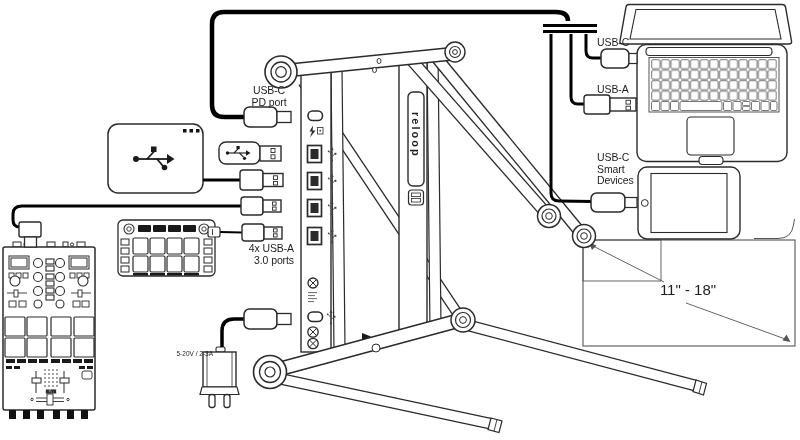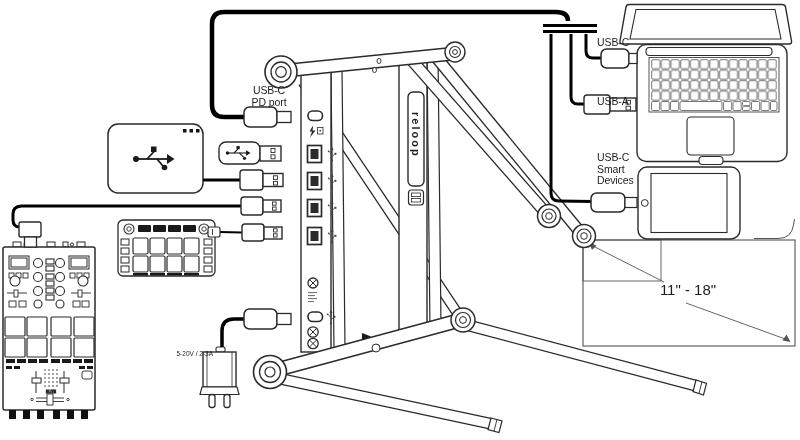--- a/index.html
+++ b/index.html
@@ -478,27 +478,31 @@
       <rect x="591" y="193" width="34" height="19" rx="5.5" stroke-width="1.5"></rect>
       <rect x="625" y="197.5" width="12" height="10" stroke-width="1.2"></rect>
     </g>
   </g>
 </svg>
 
 <div class="lbl c" style="left:240px;top:85px;width:58px">
   <div>USB-C</div>
   <div>PD port</div>
 </div>
+<div class="lbl r" style="left:226px;top:243px;width:68px">
+  <div>4x USB-A</div>
+  <div>3.0 ports</div>
+</div>
 <div class="lbl tiny r" style="left:166px;top:350px;width:47px">
   <div>5-20V / 2-3A</div>
 </div>
 <div class="lbl" style="left:597px;top:37px;width:50px">
   <div>USB-C</div>
 </div>
-<div class="lbl" style="left:597px;top:96px;width:50px">
+<div class="lbl" style="left:597px;top:84px;width:50px">
   <div>USB-A</div>
 </div>
 <div class="lbl" style="left:597px;top:152px;width:56px">
   <div>USB-C</div>
   <div>Smart</div>
   <div>Devices</div>
 </div>
 <div class="lbl big c" style="left:636px;top:282px;width:104px">
   <div>11" - 18"</div>
 </div>

